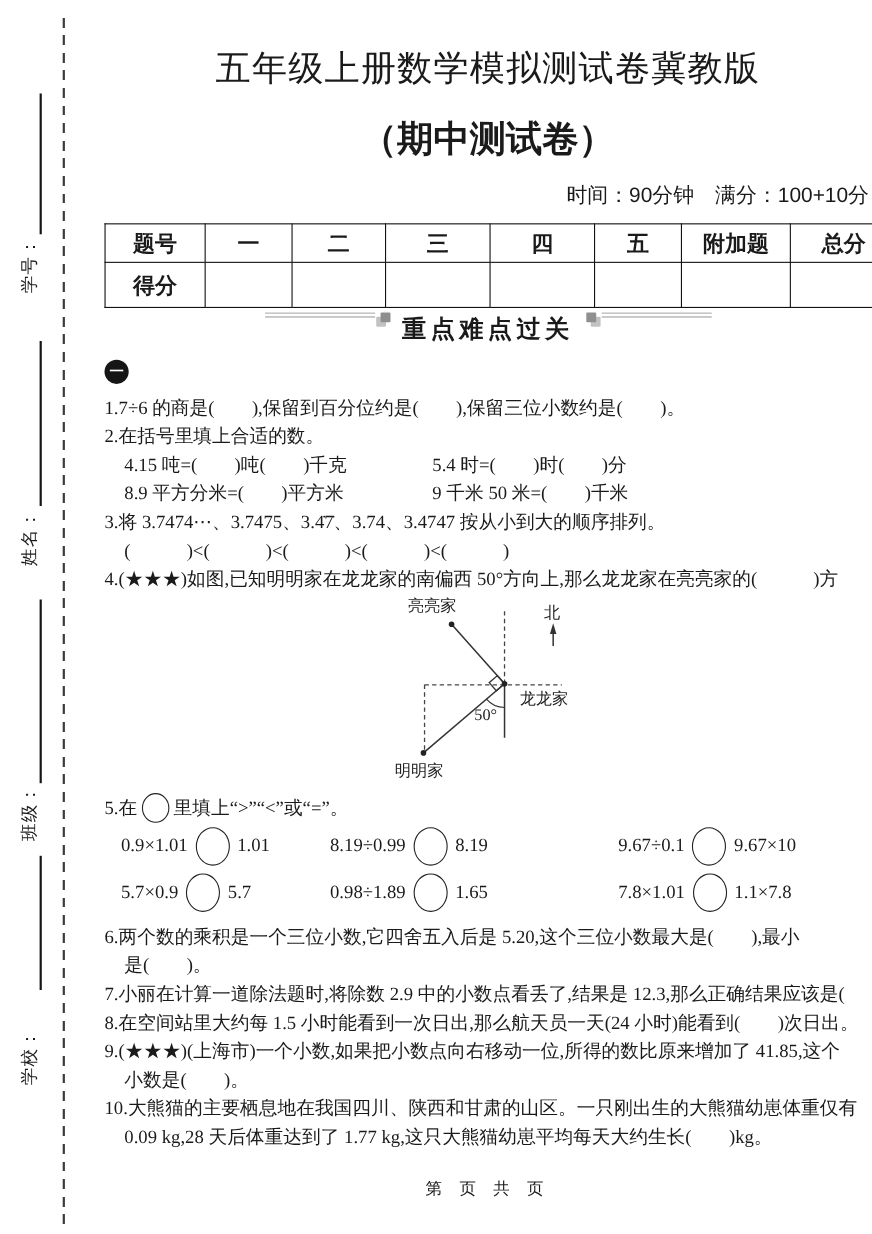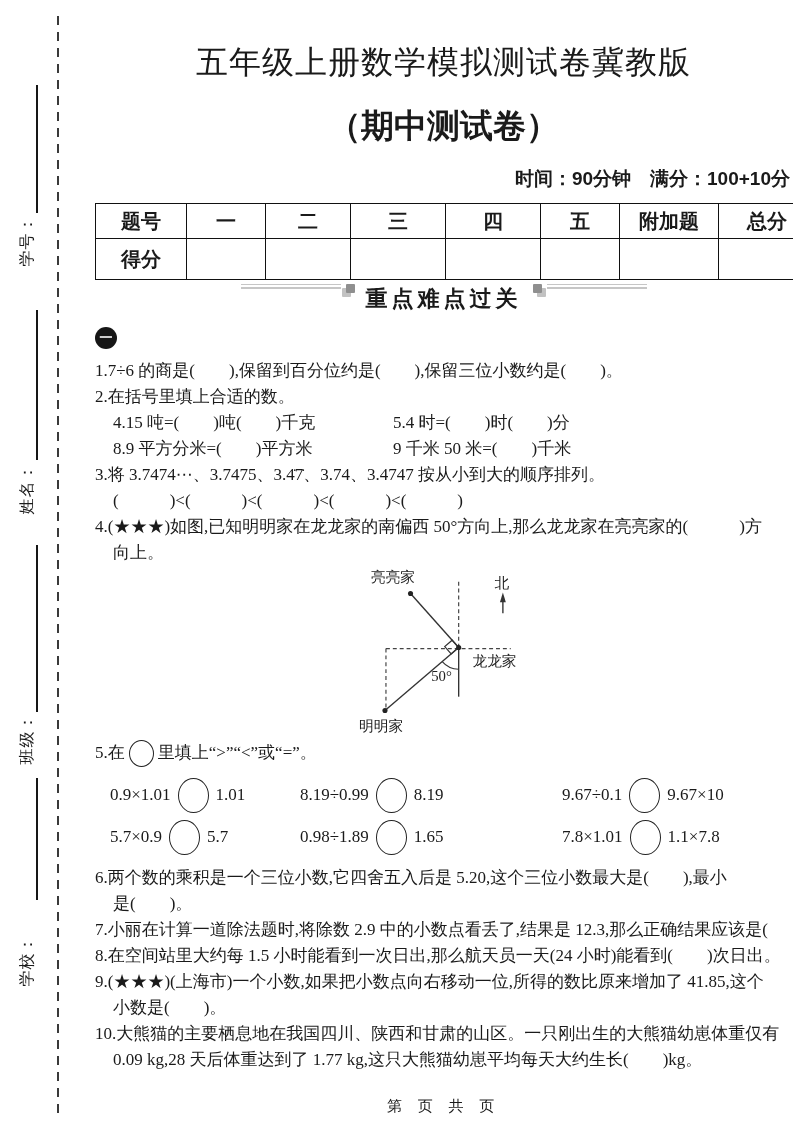--- a/index.html
+++ b/index.html
@@ -21,21 +21,21 @@
   .sb-label-2{top:728px;}
   .sb-label-3{top:950px;}
 
   
   .content{position:absolute;left:95px;top:0;width:697px;}
   .title{margin-top:36px;font-family:"Liberation Sans","DejaVu Sans",sans-serif;
          font-weight:400;font-size:32px;line-height:52px;text-align:center;letter-spacing:1px;}
   .subtitle{margin-top:16px;font-family:"Liberation Sans","DejaVu Sans",sans-serif;
             font-weight:700;font-size:33px;line-height:44px;text-align:center;}
   .info{margin-top:20px;font-family:"Liberation Sans","DejaVu Sans",sans-serif;
-        font-weight:700;font-size:19px;line-height:22px;text-align:right;padding-right:2px;}
+        font-weight:400;font-size:19px;line-height:22px;text-align:right;padding-right:2px;}
 
   
   .score-table{margin-top:13px;border-collapse:collapse;width:696px;table-layout:fixed;
                font-family:"Liberation Sans","DejaVu Sans",sans-serif;}
   .score-table td{border:1.7px solid #111;text-align:center;vertical-align:middle;}
   .score-table td.th{font-weight:700;font-size:20px;height:32px;}
   .score-table tr:nth-child(2) td{height:38px;}
   .score-table td:nth-child(1){width:88px;}
   .score-table td:nth-child(2){width:76px;}
   .score-table td:nth-child(3){width:82px;}
@@ -70,21 +70,21 @@
   .q-cols{display:flex;}
   .col-a{width:280px;flex:none;}
   .col-b{flex:1;}
 
   
   .diagram{position:relative;width:100%;height:170px;}
   .diagram svg{position:absolute;left:145px;top:0;}
   .dg-text{font-size:15px;fill:#222;font-family:"Liberation Serif","DejaVu Serif",serif;}
 
   
-  #q5{margin-top:4px;height:34px;display:flex;align-items:flex-start;font-size:17px;}
+  #q5{margin-top:4px;height:34px;display:flex;align-items:flex-end;font-size:17px;}
   .cmp-row{display:flex;align-items:center;height:42px;padding-left:15px;font-size:17px;}
   .cmp-item{display:flex;align-items:center;white-space:nowrap;}
   .cmp-item:nth-child(1){width:190px;flex:none;}
   .cmp-item:nth-child(2){width:262px;flex:none;}
   .cmp-circle{display:inline-block;width:29px;height:33px;border:1.6px solid #222;
               border-radius:50%;margin:0 7px;flex:none;}
   .cmp-circle.small{width:23px;height:25px;margin:0 4px;}
 
   
   .footer{margin-top:24px;text-align:center;font-size:15px;letter-spacing:6px;}
@@ -156,21 +156,20 @@
           <span class="col-a">4.15 吨=(　　)吨(　　)千克</span>
           <span class="col-b">5.4 时=(　　)时(　　)分</span>
         </div>
         <div class="q-line indent q-cols">
           <span class="col-a">8.9 平方分米=(　　)平方米</span>
           <span class="col-b">9 千米 50 米=(　　)千米</span>
         </div>
         <div class="q-line">3.将 3.7474⋯、3.7475、3.4̇7̇、3.74、3.4747 按从小到大的顺序排列。</div>
         <div class="q-line indent">(　　　)&lt;(　　　)&lt;(　　　)&lt;(　　　)&lt;(　　　)</div>
         <div class="q-line">4.(★★★)如图,已知明明家在龙龙家的南偏西 50°方向上,那么龙龙家在亮亮家的(　　　)方</div>
-        <div class="q-line indent">向上。</div>
       </div>
 
     <div class="diagram">
       <svg width="400" height="170" viewBox="0 0 400 173">
 
         <line x1="219" y1="16" x2="219" y2="83" stroke="#444" stroke-width="1.2" stroke-dasharray="4 3"></line>
         <line x1="145" y1="84" x2="272" y2="84" stroke="#444" stroke-width="1.2" stroke-dasharray="4 3"></line>
         <line x1="145" y1="84" x2="145" y2="147" stroke="#444" stroke-width="1.2" stroke-dasharray="4 3"></line>
 
         <line x1="170" y1="28" x2="219" y2="83" stroke="#333" stroke-width="1.4"></line>

